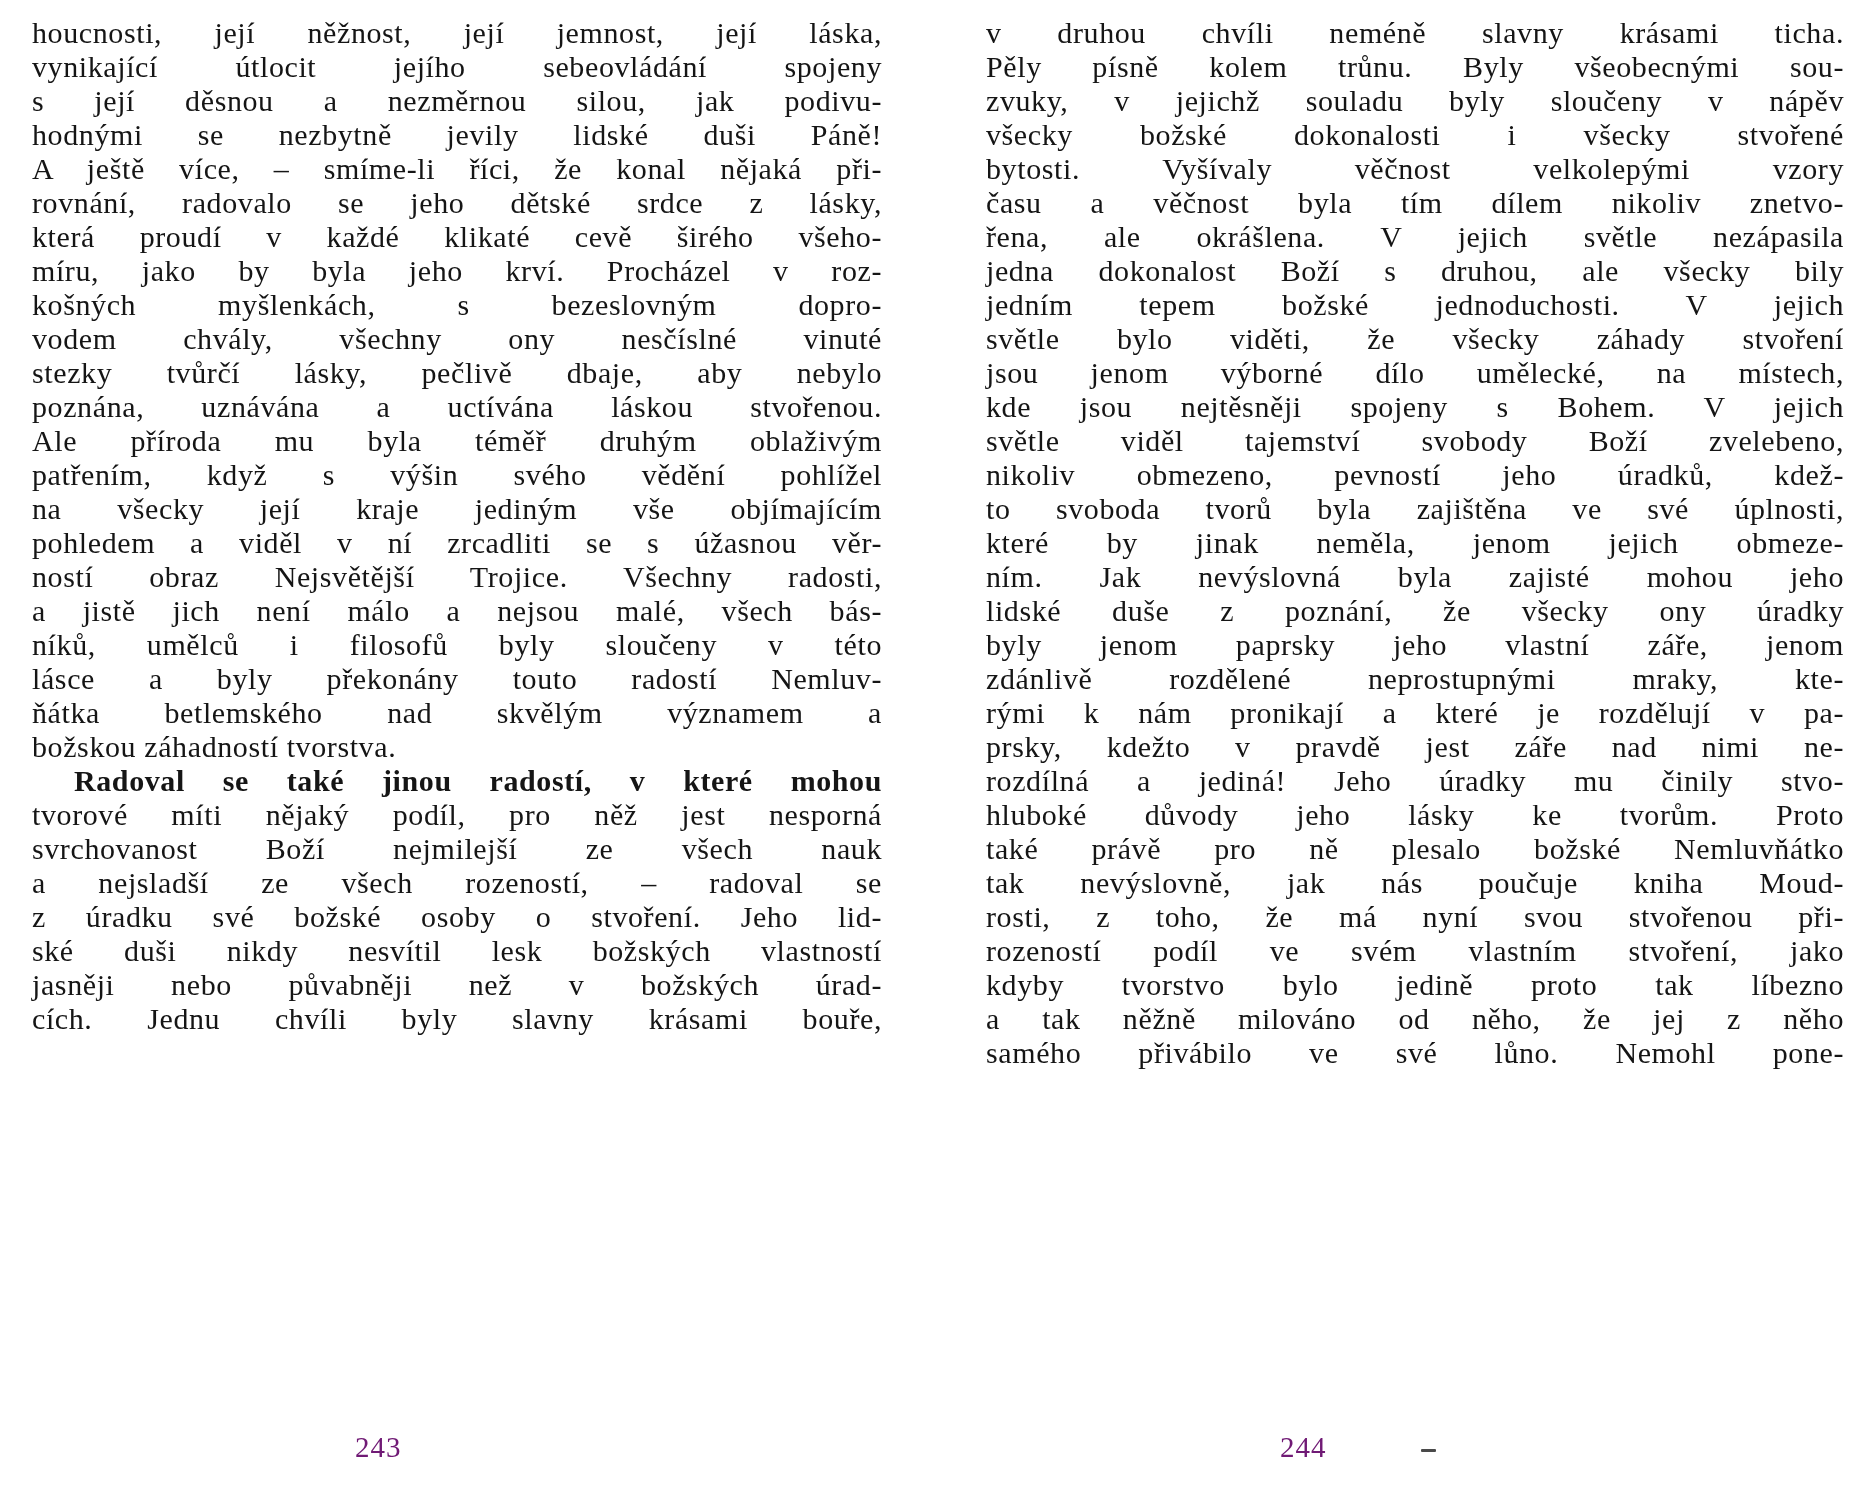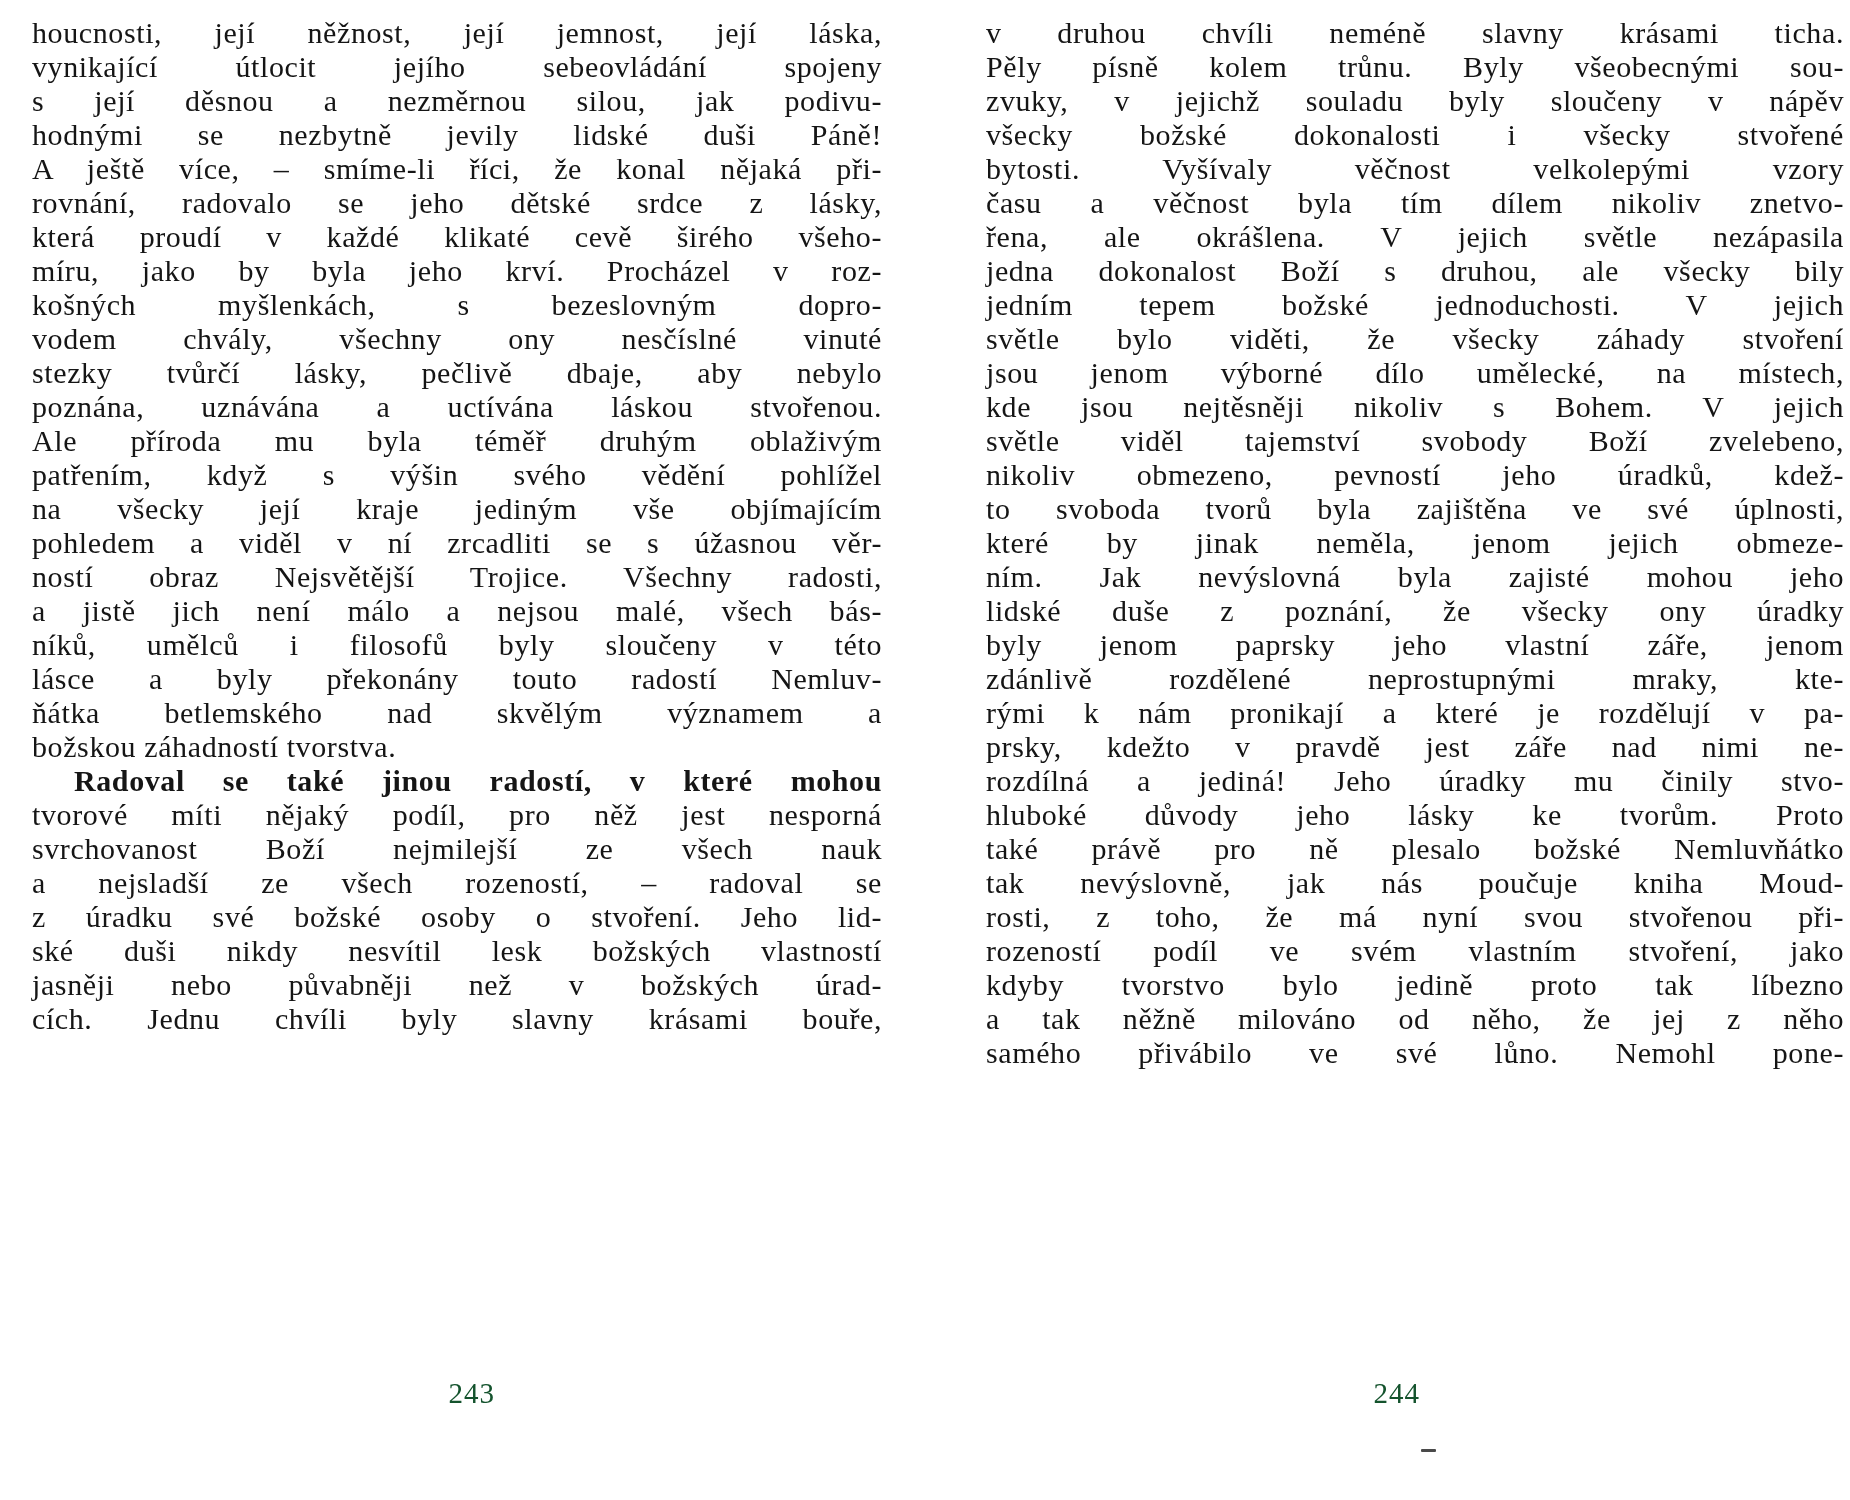--- a/index.html
+++ b/index.html
@@ -30,26 +30,26 @@
   .col-right { left: 986px; width: 858px; }
   .line {
     text-align: justify;
     text-align-last: justify;
     -moz-text-align-last: justify;
   }
   .line.end { text-align-last: left; -moz-text-align-last: left; }
   .line.indent { text-indent: 42px; font-weight: bold; }
   .pagenum {
     position: absolute;
-    top: 1377px;
+    top: 1431px;
     width: 140px;
-    text-align: right;
+    text-align: left;
     font-size: 29px;
     letter-spacing: 1px;
-    color: #14532d;
+    color: #701a75;
   }
   .pn-left  { left: 355px; }
   .pn-right { left: 1280px; }
   .artifact-dash {
     position: absolute;
     left: 1421px;
     top: 1449px;
     width: 15px;
     height: 3px;
     background: #4a4a4a;
@@ -99,21 +99,21 @@
     <div class="line">Pěly písně kolem trůnu. Byly všeobecnými sou-</div>
     <div class="line">zvuky, v jejichž souladu byly sloučeny v nápěv</div>
     <div class="line">všecky božské dokonalosti i všecky stvořené</div>
     <div class="line">bytosti. Vyšívaly věčnost velkolepými vzory</div>
     <div class="line">času a věčnost byla tím dílem nikoliv znetvo-</div>
     <div class="line">řena, ale okrášlena. V jejich světle nezápasila</div>
     <div class="line">jedna dokonalost Boží s druhou, ale všecky bily</div>
     <div class="line">jedním tepem božské jednoduchosti. V jejich</div>
     <div class="line">světle bylo viděti, že všecky záhady stvoření</div>
     <div class="line">jsou jenom výborné dílo umělecké, na místech,</div>
-    <div class="line">kde jsou nejtěsněji nikoliv s Bohem. V jejich</div>
+    <div class="line">kde jsou nejtěsněji spojeny s Bohem. V jejich</div>
     <div class="line">světle viděl tajemství svobody Boží zvelebeno,</div>
     <div class="line">nikoliv obmezeno, pevností jeho úradků, kdež-</div>
     <div class="line">to svoboda tvorů byla zajištěna ve své úplnosti,</div>
     <div class="line">které by jinak neměla, jenom jejich obmeze-</div>
     <div class="line">ním. Jak nevýslovná byla zajisté mohou jeho</div>
     <div class="line">lidské duše z poznání, že všecky ony úradky</div>
     <div class="line">byly jenom paprsky jeho vlastní záře, jenom</div>
     <div class="line">zdánlivě rozdělené neprostupnými mraky, kte-</div>
     <div class="line">rými k nám pronikají a které je rozdělují v pa-</div>
     <div class="line">prsky, kdežto v pravdě jest záře nad nimi ne-</div>

